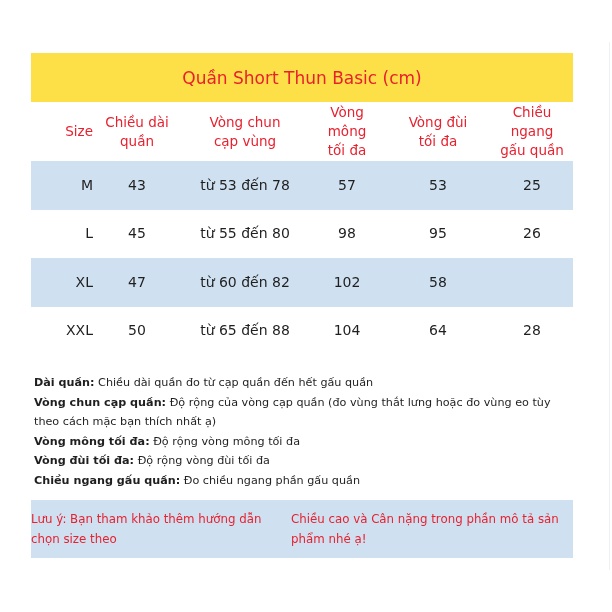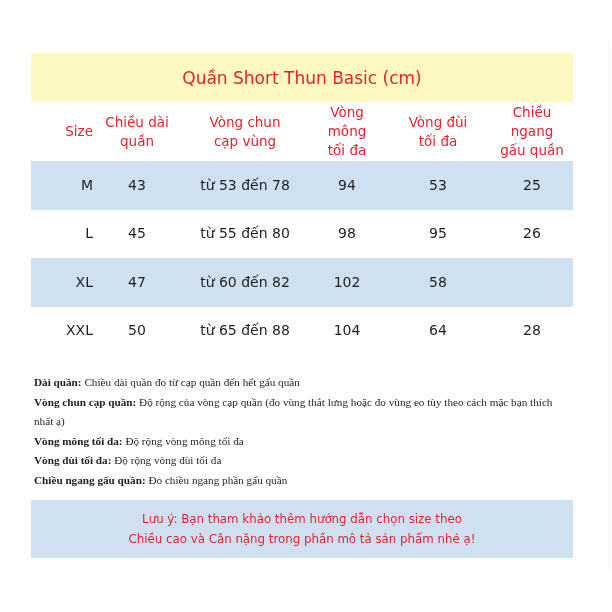--- a/index.html
+++ b/index.html
@@ -5,47 +5,47 @@
     html, body { margin: 0; padding: 0; }
     body {
       width: 612px; height: 612px; background: #ffffff; position: relative; overflow: hidden;
       font-family: "DejaVu Sans", sans-serif;
     }
     .right-rule {
       position: absolute; left: 609px; top: 42px; width: 1px; height: 528px; background: #eef2f7;
     }
     .sheet { position: absolute; left: 31px; top: 53px; width: 542px; }
     .title-band {
-      height: 49px; background: #fef9c3; color: #e8212f;
+      height: 49px; background: #fde047; color: #e8212f;
       display: flex; align-items: center; justify-content: center;
       font-size: 17px;
     }
     .header-row {
       height: 59px; display: flex; align-items: center; color: #e8212f; font-size: 13.5px;
     }
     .cell { text-align: center; line-height: 19px; }
     .c0 { width: 62px; text-align: right; }
     .c1 { width: 88px; }
     .c2 { width: 128px; }
     .c3 { width: 76px; }
     .c4 { width: 106px; }
     .c5 { width: 82px; }
     .data-row {
       height: 48.5px; display: flex; align-items: center; color: #1f1f1f; font-size: 14px;
     }
     .data-row.shaded { background: #cfe0f1; }
     .notes {
       position: absolute; left: 34px; top: 373px; width: 540px;
-      font-size: 11.2px; color: #1f1f1f; line-height: 19.5px; font-family: Liberation Serif, serif;
+      font-size: 11.2px; color: #1f1f1f; line-height: 19.5px;
     }
     .notes .term { font-weight: bold; }
     .notice {
       position: absolute; left: 31px; top: 500px; width: 542px; height: 58px;
       background: #cfe0f1; color: #e8212f; font-size: 11.8px;
-      display: flex; flex-direction: column; align-items: center; justify-content: center; line-height: 20px;
+      display: flex; flex-direction: row; align-items: center; justify-content: center; line-height: 20px;
     }
   </style>
 </head>
 <body>
 
 <div class="right-rule"></div>
 
 <div class="sheet">
   <div class="title-band">
     <span>Quần Short Thun Basic (cm)</span>
@@ -74,21 +74,21 @@
     <div class="cell c5">
       <div>Chiều ngang</div>
       <div>gấu quần</div>
     </div>
   </div>
 
   <div class="data-row shaded">
     <div class="cell c0">M</div>
     <div class="cell c1">43</div>
     <div class="cell c2">từ 53 đến 78</div>
-    <div class="cell c3">94</div>
+    <div class="cell c3">57</div>
     <div class="cell c4">53</div>
     <div class="cell c5">25</div>
   </div>
   <div class="data-row">
     <div class="cell c0">L</div>
     <div class="cell c1">45</div>
     <div class="cell c2">từ 55 đến 80</div>
     <div class="cell c3">98</div>
     <div class="cell c4">95</div>
     <div class="cell c5">26</div>

